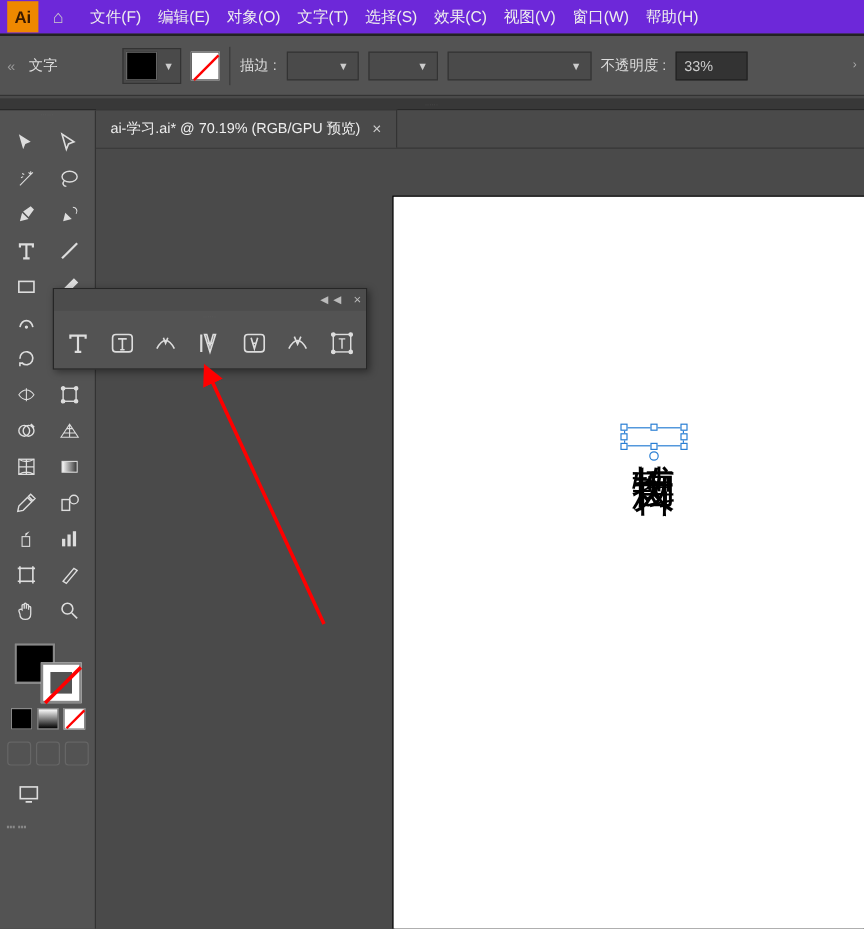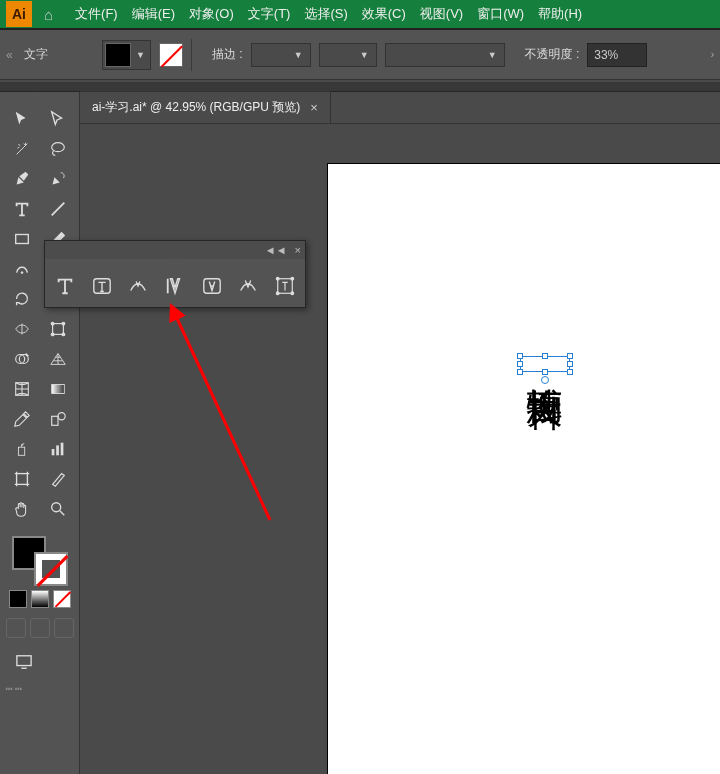--- a/index.html
+++ b/index.html
@@ -1,35 +1,35 @@
 <!DOCTYPE html>
 <html><head>
 <meta charset="utf-8">
 <style>
 * { margin: 0; padding: 0; box-sizing: border-box; font-family: "Microsoft YaHei", sans-serif; }
 body { background: #4a4a4a; width: 720px; height: 774px; overflow: hidden; color: #ccc; font-size: 12px; position: relative; }
 
-.menubar { background: #15803d; height: 28px; display: flex; align-items: center; gap: 12px; padding: 4px 6px; }
+.menubar { background: #6d28d9; height: 28px; display: flex; align-items: center; gap: 12px; padding: 4px 6px; }
 .app-logo { width: 26px; height: 26px; background: #ee8800; display: flex; align-items: center; justify-content: center; color: #3a1a00; font-weight: bold; font-size: 14px; }
 .home-icon { color: #ccc; font-size: 15px; }
 .menu-items { display: flex; gap: 14px; margin-left: 10px; }
 .menu-items span { color: #eee; font-size: 13px; }
 
 .divider-line { height: 2px; background: #222; }
 
 .controlbar { background: #535353; height: 50px; border-bottom: 1px solid #333; display: flex; align-items: center; gap: 8px; padding: 0 6px; }
 .collapse-btn { width: 10px; color: #999; }
 .ctrl-label { color: #ddd; width: 70px; }
 .swatch-btn { display: flex; align-items: center; gap: 2px; border: 1px solid #333; background: #4a4a4a; padding: 2px; }
 .swatch-black { width: 26px; height: 24px; background: #000; border: 1px solid #666; }
 .dropdown-arrow { color: #ccc; font-size: 9px; padding: 0 3px; }
 .no-stroke { width: 24px; height: 24px; background: #fff; position: relative; border: 1px solid #666; }
 .no-stroke::after { content: ""; position: absolute; top: -2px; left: 50%; width: 2px; height: 130%; background: red; transform: rotate(45deg); }
 .divider-v { width: 1px; height: 32px; background: #3a3a3a; }
-.label-txt { color: #ddd; margin-left: 12px; }
+.label-txt { color: #ddd; }
 .stroke-select { width: 60px; height: 24px; background: #4a4a4a; border: 1px solid #333; display: flex; align-items: center; justify-content: flex-end; padding: 0 4px; }
 .empty-select { width: 58px; height: 24px; background: #4a4a4a; border: 1px solid #333; display: flex; align-items: center; justify-content: flex-end; padding: 0 4px; }
 .long-select { width: 120px; height: 24px; background: #4a4a4a; border: 1px solid #333; display: flex; align-items: center; justify-content: flex-end; padding: 0 4px; }
 .opacity-box { width: 60px; height: 24px; background: #333; border: 1px solid #222; display: flex; align-items: center; padding: 0 6px; }
 .caret-r { color: #aaa; font-size: 10px; margin-left: auto; }
 
 .dock-top { height: 10px; background: #383838; border-bottom: 1px solid #252525; margin-top: 2px; }
 .dock-dots { text-align: center; color: #666; font-size: 3px; letter-spacing: 1px; line-height: 10px; }
 
 .main { display: flex; height: 682px; }
@@ -325,21 +325,21 @@
             <path d="M7 16h6"></path>
           </svg>
         </div>
       <div class="extra-dots">┅┅</div>
     </div>
   </div>
 
   <div class="workspace">
     <div class="doc-tabs">
       <div class="doc-tab">
-        <span>ai-学习.ai* @ 42.95% (RGB/GPU 预览)</span>
+        <span>ai-学习.ai* @ 70.19% (RGB/GPU 预览)</span>
         <span class="tab-close">×</span>
       </div>
     </div>
     <div class="canvas-area">
       <div class="artboard">
         <div class="text-frame">
           <div class="sel-box">
             <div class="v-text">博物大百科</div>
           </div>
           <div class="sel-handle h-tl"></div>

